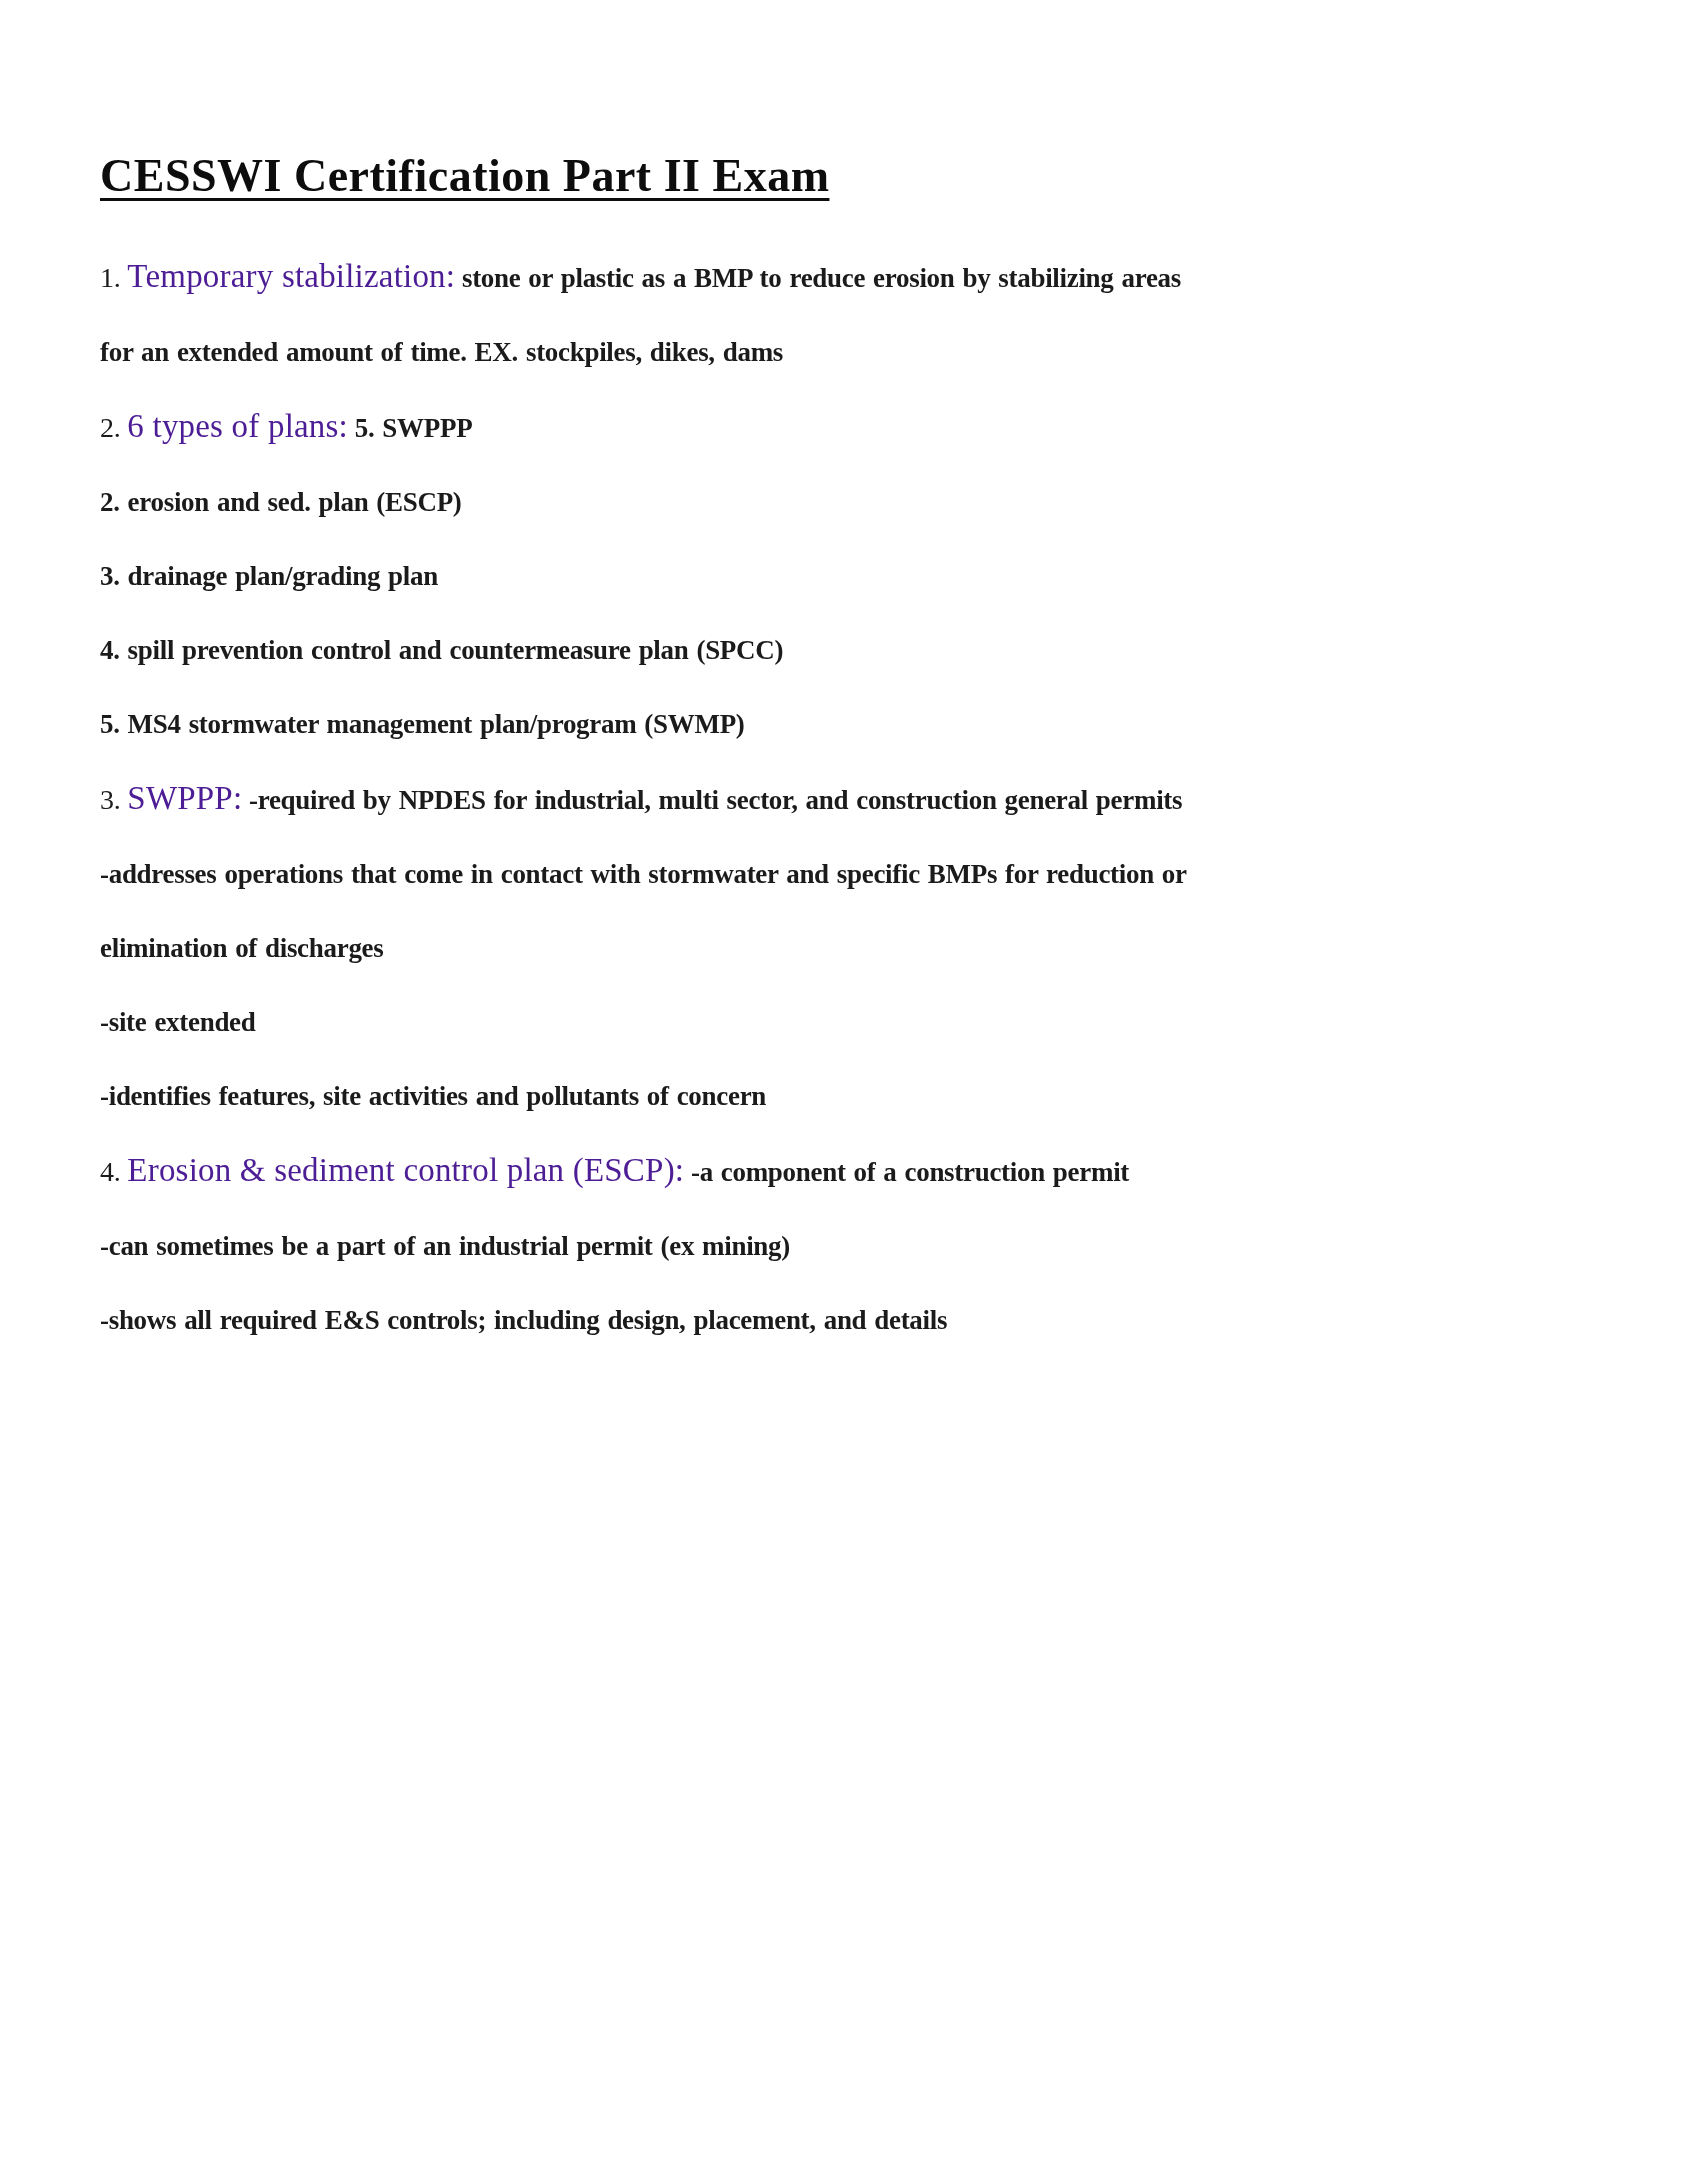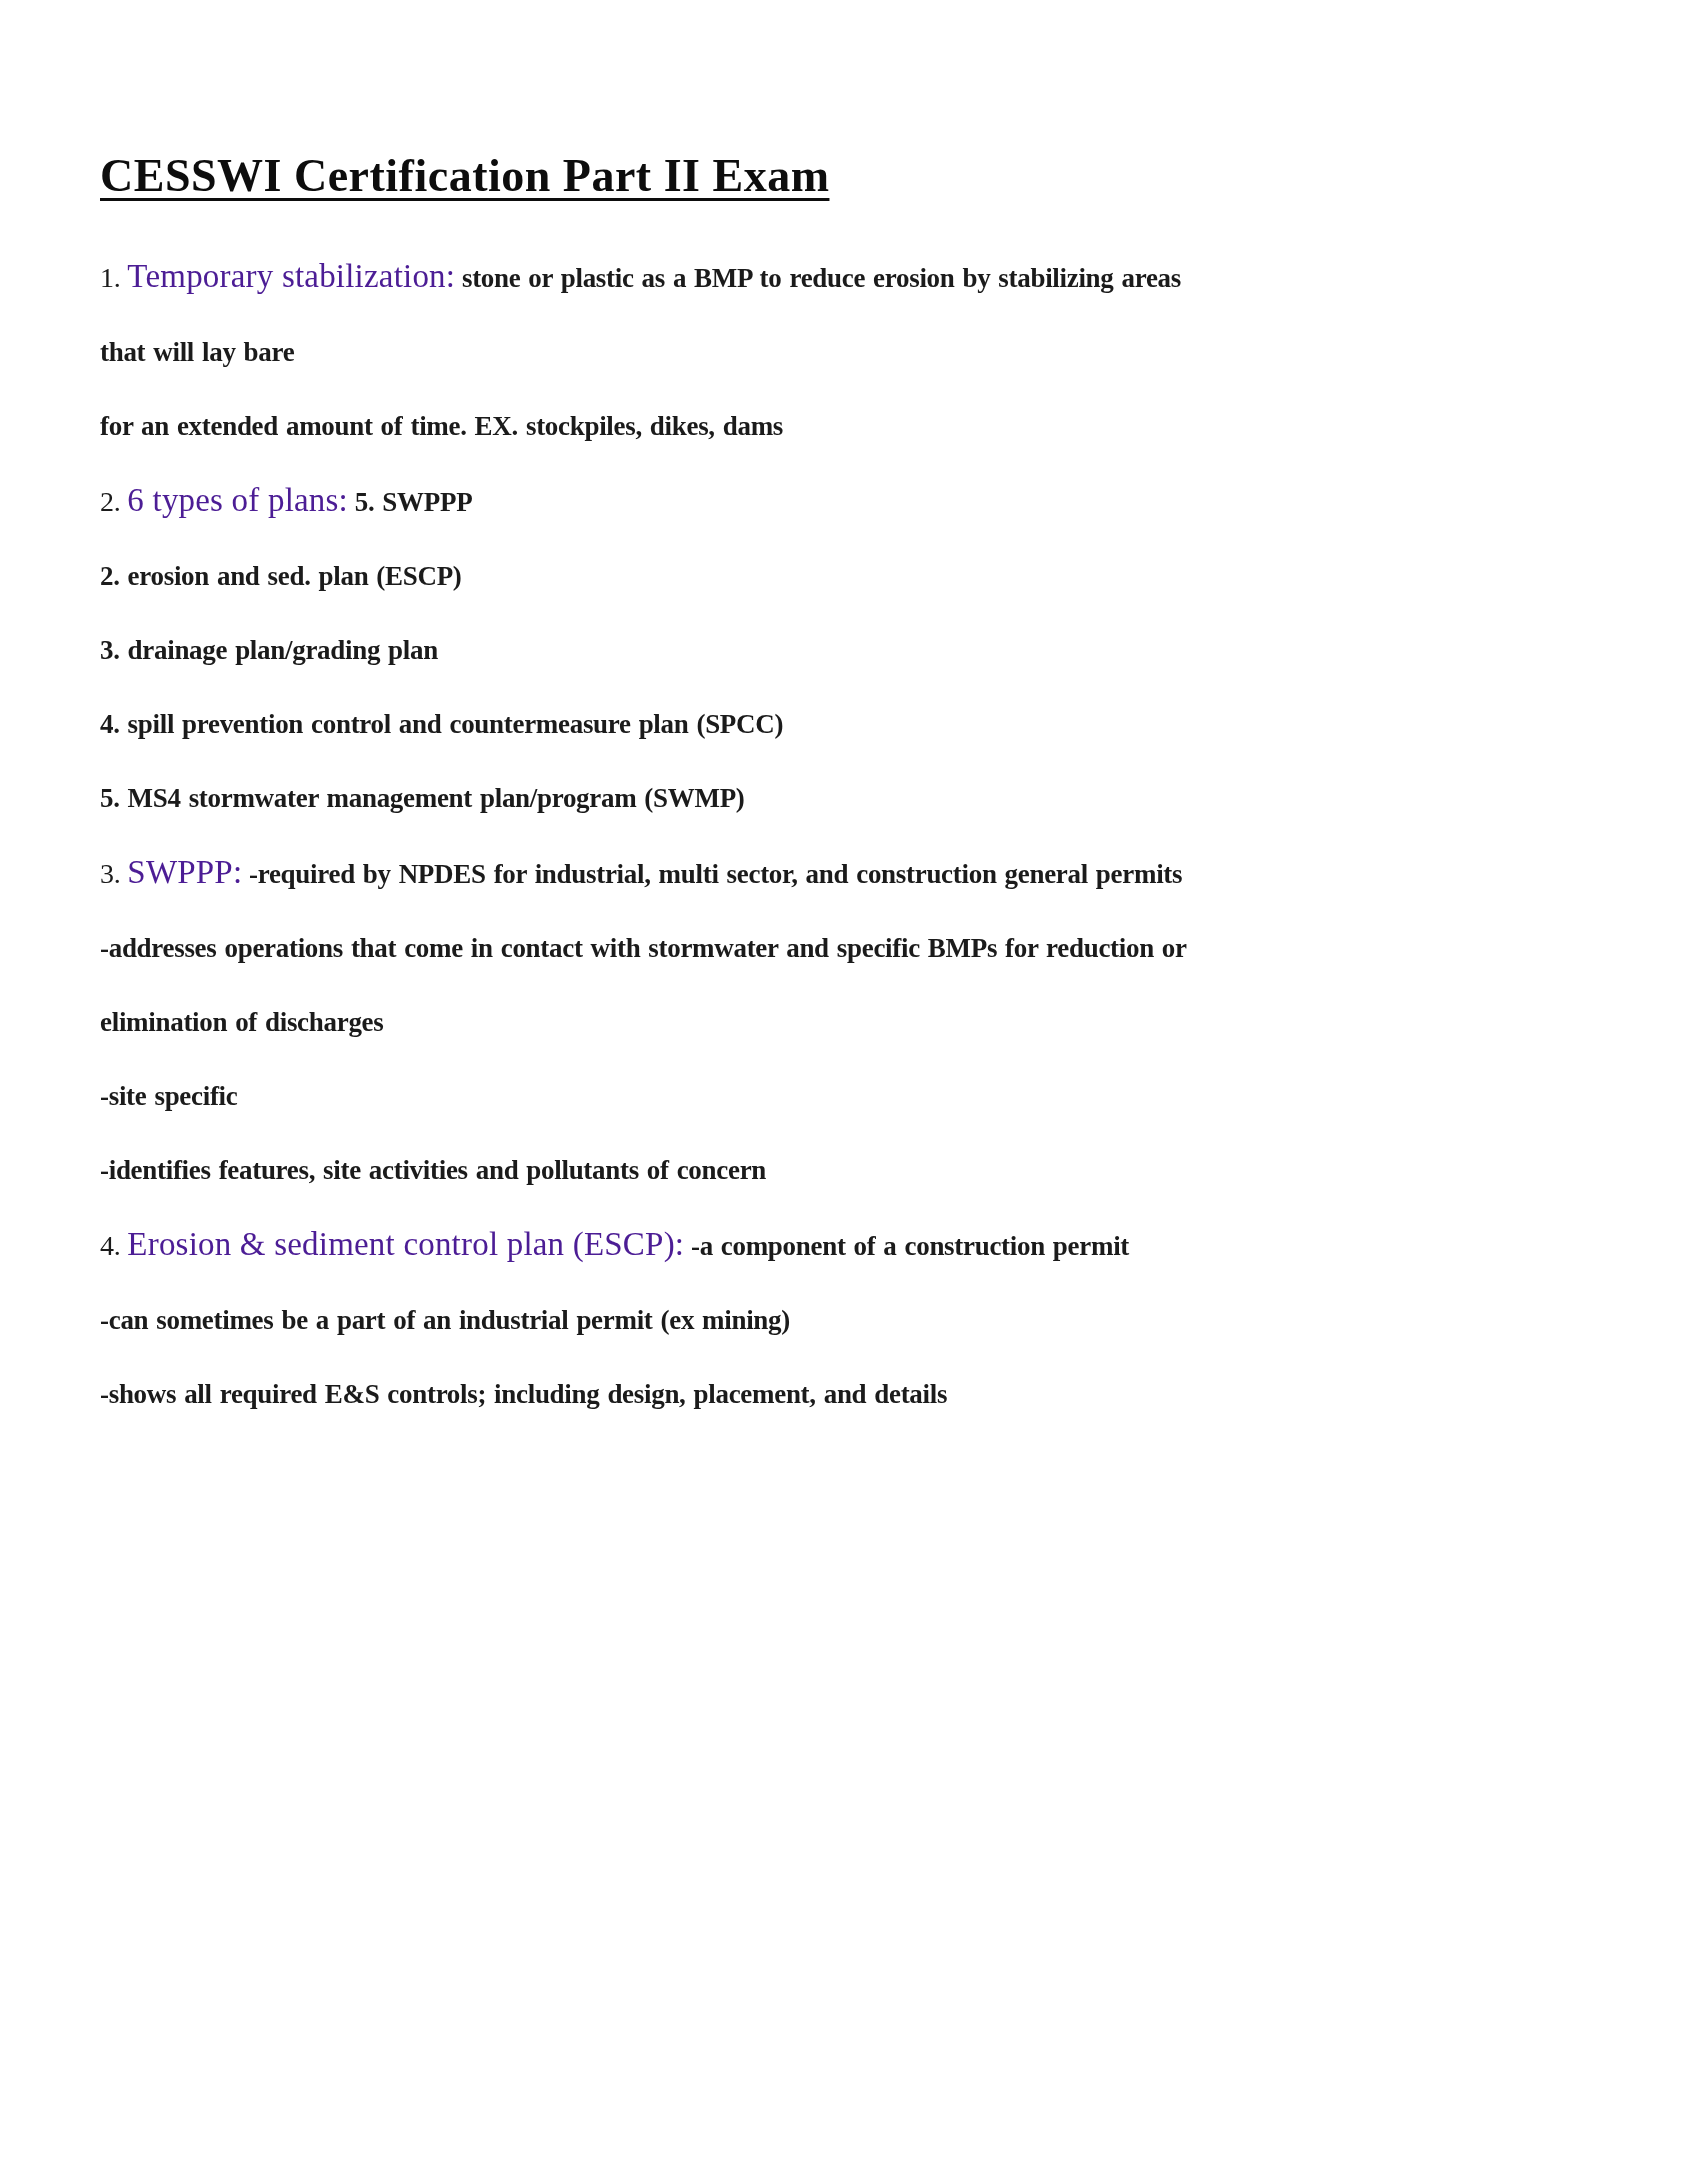--- a/index.html
+++ b/index.html
@@ -60,23 +60,20 @@
 <div class="doc-page">
 
   <h1 class="doc-title">CESSWI Certification Part II Exam</h1>
 
   <p class="para">
     <span class="item-number">1.</span>
     <span class="item-term">Temporary stabilization:</span>
     <span class="item-text">stone or plastic as a BMP to reduce erosion by stabilizing areas</span>
   </p>
 
-  <p class="para">
-    <span class="item-text">that will lay bare</span>
-  </p>
 
   <p class="para">
     <span class="item-text">for an extended amount of time. EX. stockpiles, dikes, dams</span>
   </p>
 
   <p class="para">
     <span class="item-number">2.</span>
     <span class="item-term">6 types of plans:</span>
     <span class="item-text">5. SWPPP</span>
   </p>
@@ -105,21 +102,21 @@
 
   <p class="para">
     <span class="item-text">-addresses  operations that come in contact with stormwater and specific BMPs for reduction  or</span>
   </p>
 
   <p class="para">
     <span class="item-text">elimination  of discharges</span>
   </p>
 
   <p class="para">
-    <span class="item-text">-site specific</span>
+    <span class="item-text">-site extended</span>
   </p>
 
   <p class="para">
     <span class="item-text">-identifies features,  site activities and pollutants  of concern</span>
   </p>
 
   <p class="para">
     <span class="item-number">4.</span>
     <span class="item-term">Erosion &amp; sediment control plan (ESCP):</span>
     <span class="item-text">-a component of a construction permit</span>

